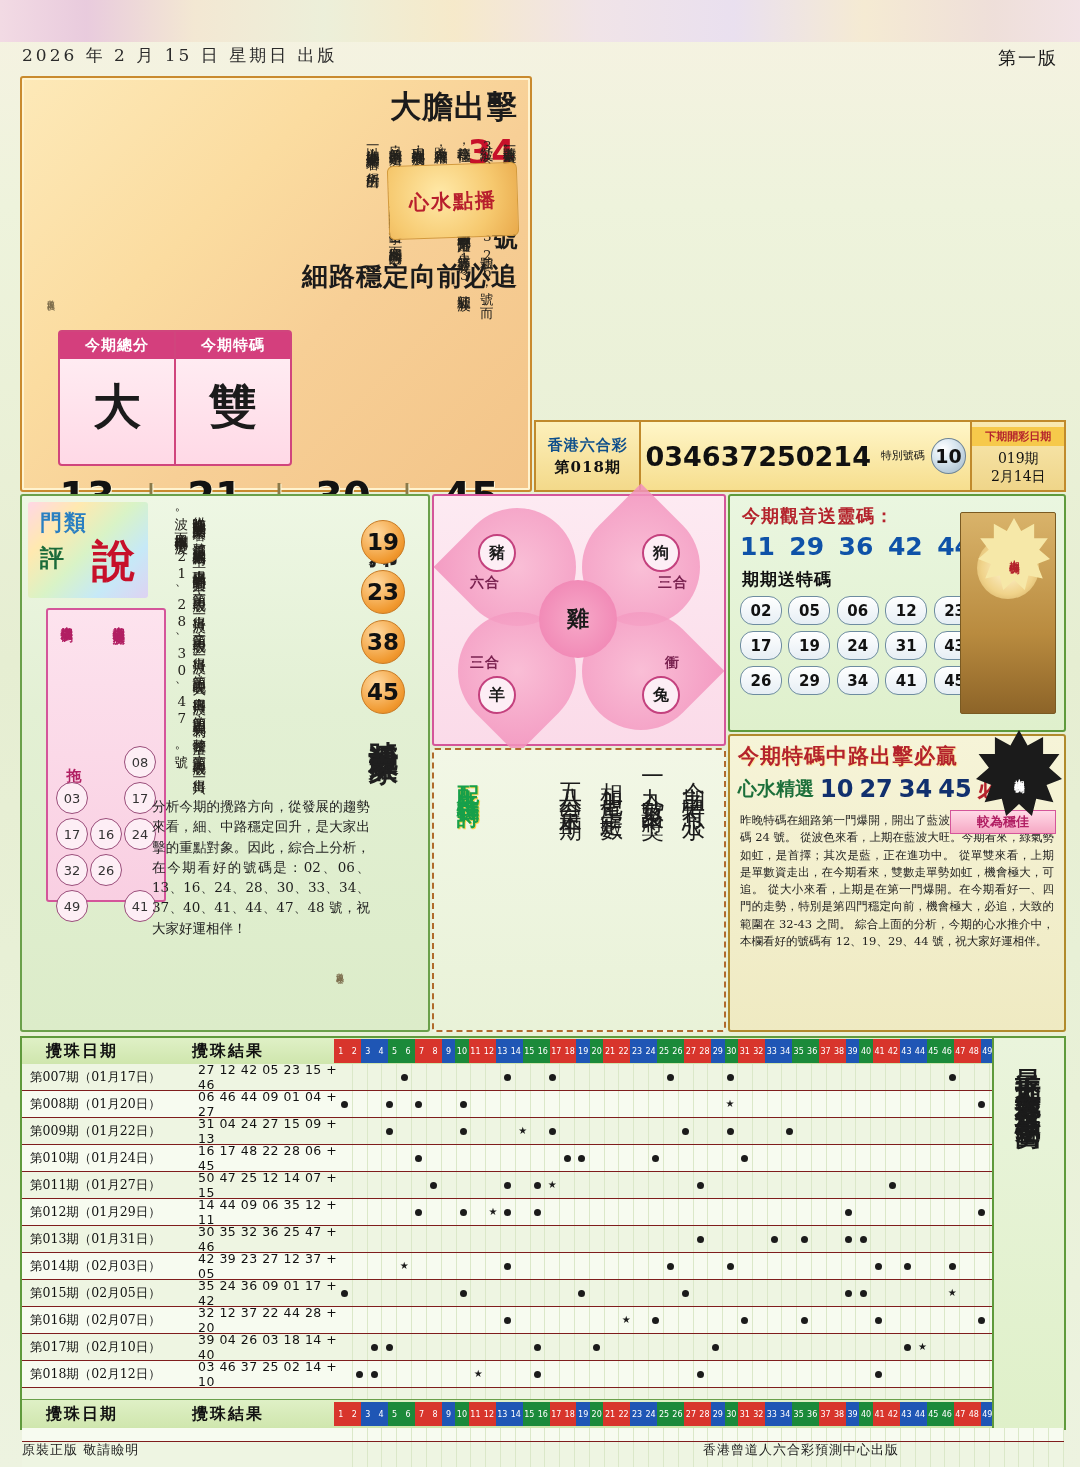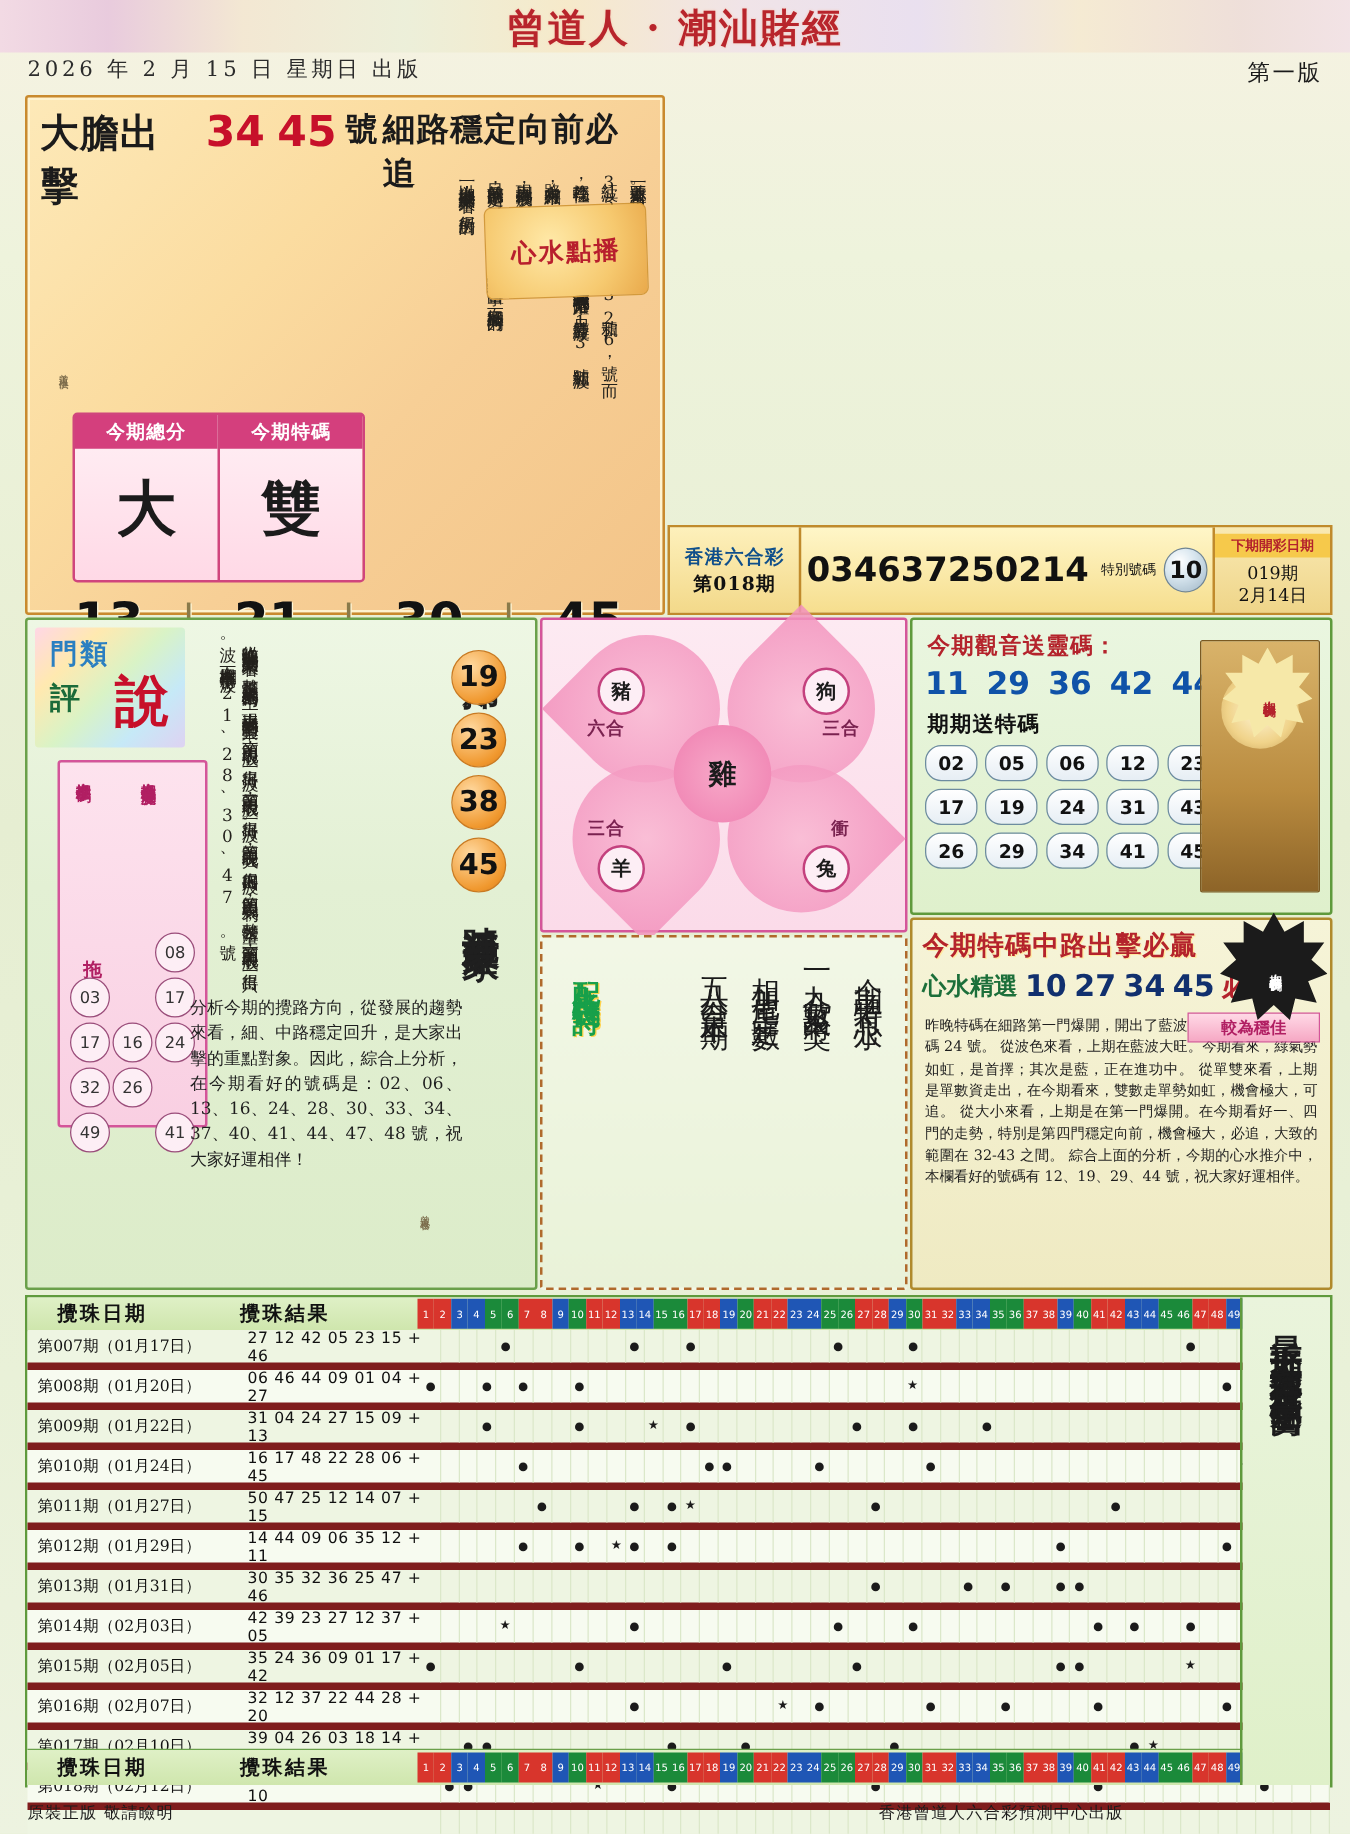--- a/index.html
+++ b/index.html
@@ -38,22 +38,23 @@
 
   
   .boxA{
     position:absolute;left:20px;top:76px;width:508px;height:412px;
     background:linear-gradient(135deg,#fde9b8 0%,#fbdca0 35%,#f7cf96 60%,#f3c488 100%);
     border:2px solid #c98a2e;border-radius:3px;
     box-shadow:inset 0 0 0 2px #fff3cf;
   }
   .boxA .hl{
     position:absolute;left:10px;top:8px;width:486px;height:46px;
-    display:flex;align-items:flex-start;gap:4px;
+    display:flex;align-items:flex-end;gap:4px;
     font-family:"DejaVu Serif","Liberation Serif",serif;
+    flex-direction:column;
   }
   .hl .t1{font-size:31px;font-weight:bold;color:#1b1b1b;letter-spacing:1px;}
   .hl .num{
     font-size:34px;font-weight:bold;color:#c7102a;
     font-family:"DejaVu Sans","Liberation Sans",sans-serif;
     margin:0 3px;
   }
   .hl .t2{font-size:26px;font-weight:bold;color:#1b1b1b;}
   .hl .t3{font-size:26px;font-weight:bold;color:#1b1b1b;letter-spacing:1px;}
 
@@ -400,21 +401,21 @@
   .th-res{position:absolute;left:170px;top:3px;font-size:16px;font-weight:bold;color:#111;
     font-family:"DejaVu Serif","Liberation Serif",serif;letter-spacing:2px;}
   .hdrnums{
     position:absolute;left:312px;top:1px;width:660px;height:24px;display:flex;
   }
   .hdrnums i{
     flex:1;font-style:normal;font-size:8px;color:#fff;display:flex;align-items:center;justify-content:center;
     font-family:"DejaVu Sans","Liberation Sans",sans-serif;
   }
   .rows{position:absolute;left:0;top:26px;width:1042px;}
-  .trow{height:26px;display:flex;align-items:center;border-bottom:6px solid #7f1d1d;}
+  .trow{height:26px;display:flex;align-items:center;border-bottom:1px solid #7f1d1d;}
   .trow:nth-child(odd){background:#eef5e2;}
   .trow:nth-child(even){background:#f7fbf0;}
   .trow .c1{width:168px;padding-left:8px;font-size:12.5px;color:#111;
     font-family:"DejaVu Serif","Liberation Serif",serif;}
   .trow .c2{width:140px;font-size:12.5px;color:#111;letter-spacing:.5px;
     font-family:"DejaVu Sans","Liberation Sans",sans-serif;}
   .trow .c3{flex:1;display:flex;align-items:center;height:100%;position:relative;}
   .dotcell{flex:1;height:100%;border-right:1px solid #dbe8c9;display:flex;align-items:center;justify-content:center;}
   .dot{width:7px;height:7px;border-radius:50%;background:#1b1b1b;}
   .star{font-size:10px;color:#1b1b1b;line-height:1;}
@@ -440,21 +441,20 @@
   }
   .bl-left{position:absolute;left:22px;top:2px;letter-spacing:1px;}
   .bl-right{position:absolute;right:22px;top:2px;letter-spacing:1px;}
 </style>
 </head>
 <body>
 
 <div class="page">
 
   <div class="topband"></div>
-  <div class="masthead">曾道人 · 潮汕賭經</div>
   <div class="dateline">2026 年 2 月 15 日   星期日    出版</div>
   <div class="edition">第一版</div>
 
   <div class="boxA">
     <div class="hl">
       <span class="t1">大膽出擊</span>
       <span class="num">34</span>
       <span class="num">45</span>
       <span class="t2">號</span>
       <span class="t3">細路穩定向前必追</span>

